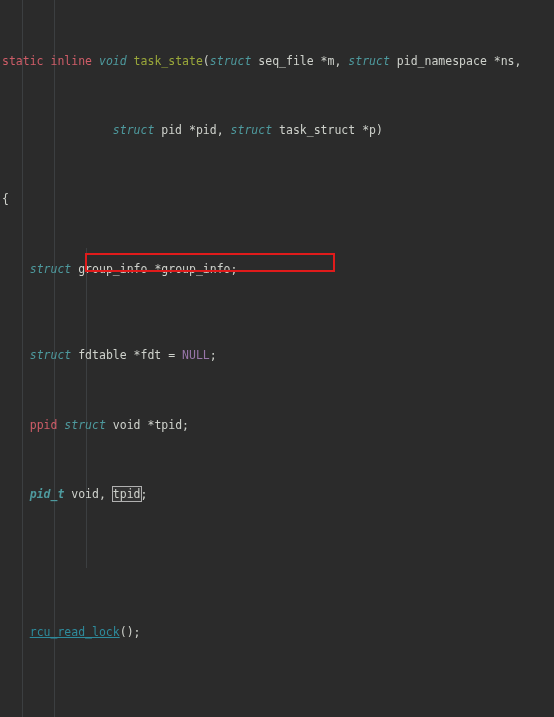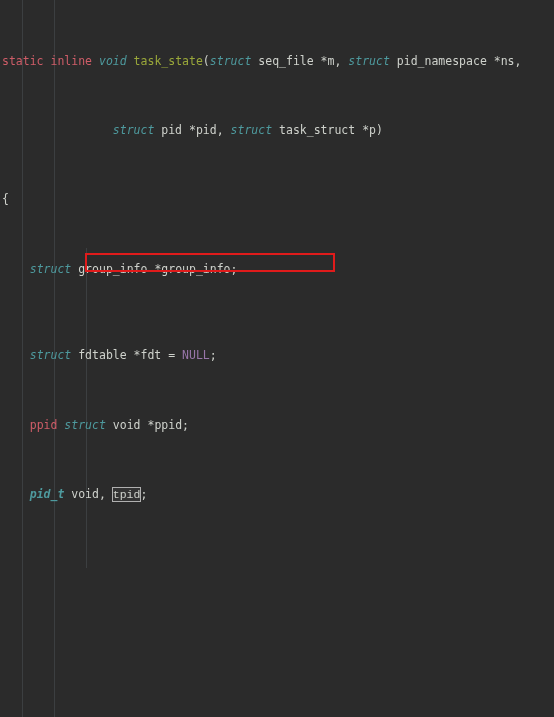--- a/index.html
+++ b/index.html
@@ -48,21 +48,20 @@
   .fn      { color: #2e8b9c; text-decoration: underline; }
   .fndecl  { color: #9aa83a; }
   .plain   { color: #cfd2cc; }
   .cnst    { color: #9876aa; }
   .punct   { color: #cfd2cc; }
   .ident   { color: #cfd2cc; }
   
   .occ {
     outline: 1px solid #b0b0b0;
     background: rgba(255,255,255,0.04);
-    font-family: Liberation Mono, monospace;
   }
   
   #red-box {
     position: absolute;
     border: 2px solid #e01b1b;
     pointer-events: none;
     box-sizing: border-box;
   }
 </style>
 </head>
@@ -82,26 +81,27 @@
 
     <div class="line"><span class="plain" style="color: rgb(207, 210, 204);">                </span><span class="type" style="color: rgb(78, 154, 158);">struct</span> <span class="ident" style="color: rgb(207, 210, 204);">pid</span> <span class="punct" style="color: rgb(207, 210, 204);">*pid,</span> <span class="type" style="color: rgb(78, 154, 158);">struct</span> <span class="ident" style="color: rgb(207, 210, 204);">task_struct</span> <span class="punct" style="color: rgb(207, 210, 204);">*p)</span></div>
 
     <div class="line"><span class="punct" style="color: rgb(207, 210, 204);">{</span></div>
 
     <div class="line"><span class="plain" style="color: rgb(207, 210, 204);">    </span><span class="type" style="color: rgb(78, 154, 158);">struct</span> <span class="ident" style="color: rgb(207, 210, 204);">group_info</span> <span class="punct" style="color: rgb(207, 210, 204);">*group_info;</span></div>
 
 
     <div class="line"><span class="plain" style="color: rgb(207, 210, 204);">    </span><span class="type" style="color: rgb(78, 154, 158);">struct</span> <span class="ident" style="color: rgb(207, 210, 204);">fdtable</span> <span class="punct" style="color: rgb(207, 210, 204);">*fdt =</span> <span class="cnst" style="color: rgb(152, 118, 170);">NULL</span><span class="punct" style="color: rgb(207, 210, 204);">;</span></div>
 
-    <div class="line"><span class="plain" style="color: rgb(207, 210, 204);">    </span><span class="key" style="color: rgb(207, 93, 104);">ppid</span> <span class="type" style="color: rgb(78, 154, 158);">struct</span> <span class="ident" style="color: rgb(207, 210, 204);">void</span> <span class="punct" style="color: rgb(207, 210, 204);">*ppid;</span></div>
+    <div class="line"><span class="plain" style="color: rgb(207, 210, 204);">    </span><span class="key" style="color: rgb(207, 93, 104);">ppid</span> <span class="type" style="color: rgb(78, 154, 158);">struct</span> <span class="ident" style="color: rgb(207, 210, 204);">void</span> <span class="punct" style="color: rgb(207, 210, 204);">*tpid;</span></div>
 
     <div class="line"><span class="plain" style="color: rgb(207, 210, 204);">    </span><span class="type" style="color: rgb(78, 154, 158); font-weight: bold;">pid_t</span> <span class="ident" style="color: rgb(207, 210, 204);">void, </span><span class="ident occ" style="color: rgb(207, 210, 204); outline-color: rgb(176, 176, 176);">tpid</span><span class="punct" style="color: rgb(207, 210, 204);">;</span></div>
 
     <div class="line"> </div>
 
+    <div class="line"><span class="plain" style="color: rgb(207, 210, 204);">    </span><span class="fn" style="color: rgb(46, 139, 156);">rcu_read_lock</span><span class="punct" style="color: rgb(207, 210, 204);">();</span></div>
 
     
 
     
 
     
 
     
 
     

